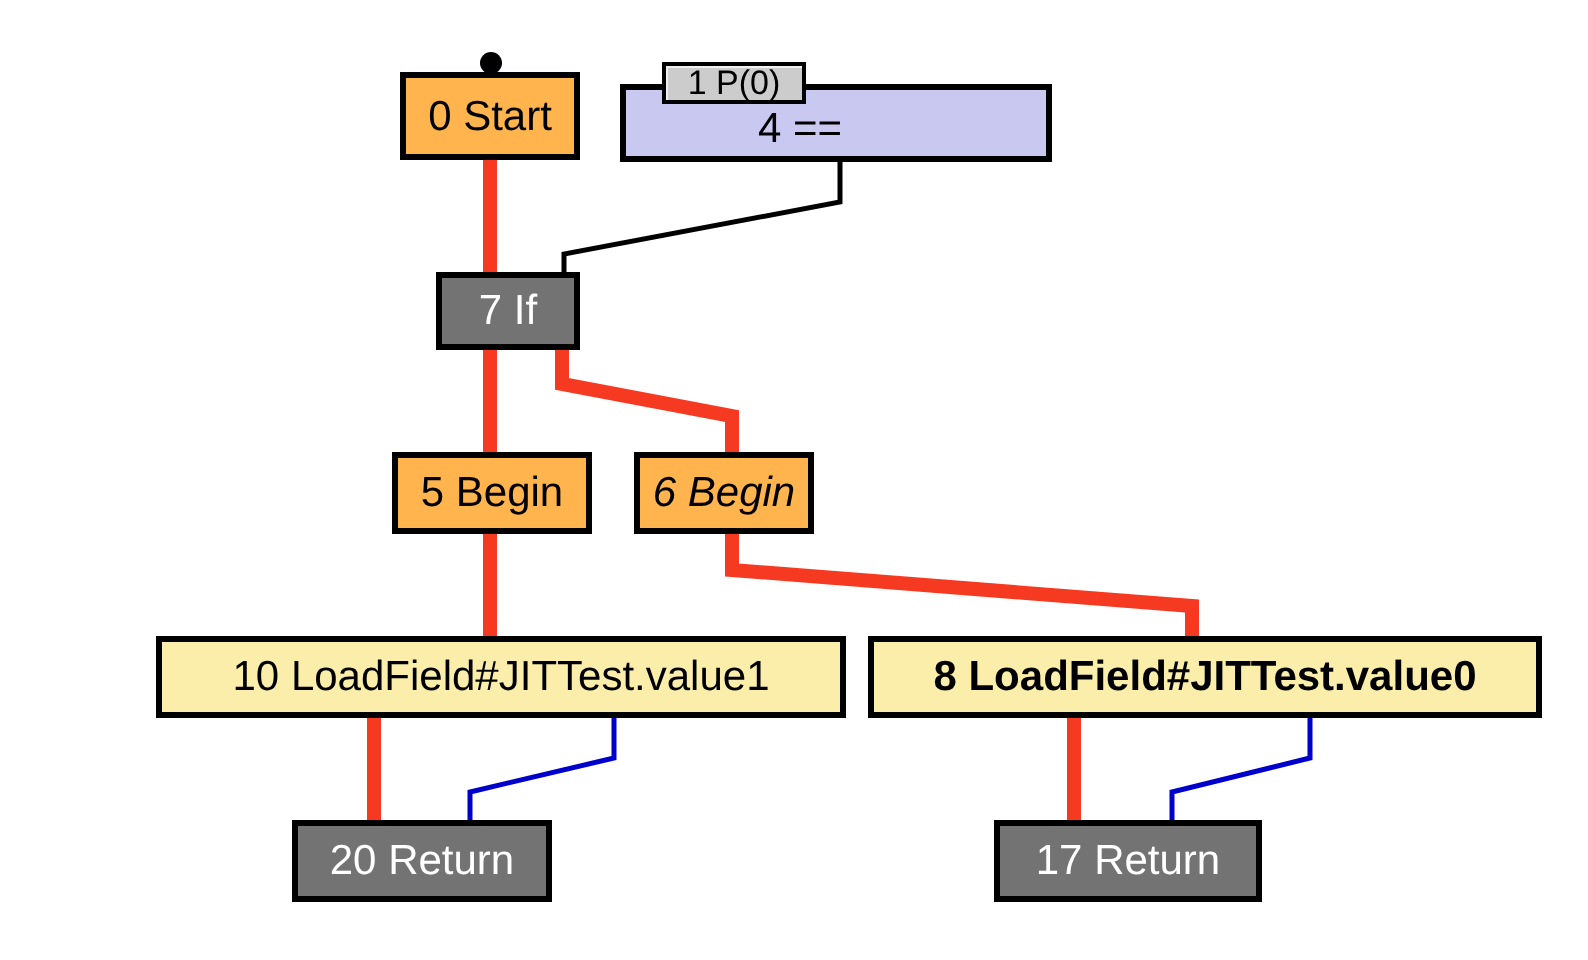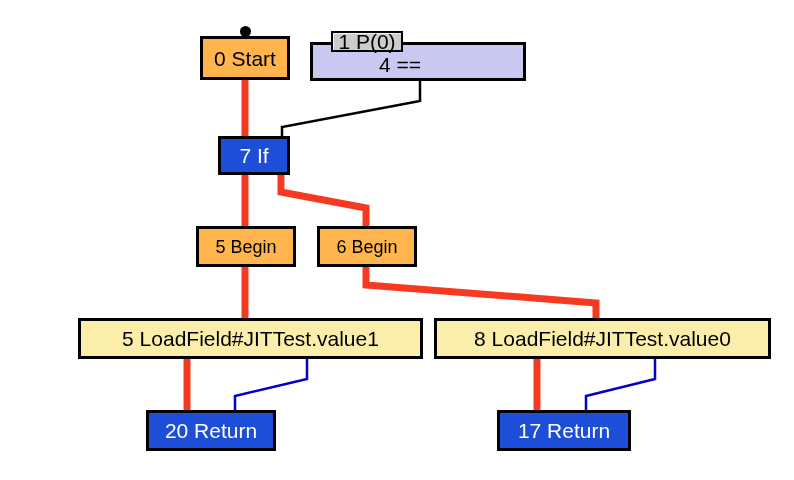--- a/index.html
+++ b/index.html
@@ -41,29 +41,29 @@
   }
 
   
   .n-start {
     background: #ffb44d;
     color: #000000;
     font-weight: normal;
     font-size: 21px;
   }
   .n-control {
-    background: #1d4ed8;
+    background: #737373;
     color: #ffffff;
     font-weight: normal;
     font-size: 21px;
   }
   .n-begin {
     background: #ffb44d;
     color: #000000;
-    font-size: 18px;
+    font-size: 21px;
   }
   .n-data {
     background: #faeeaa;
     color: #000000;
     font-size: 21px;
   }
   .n-phi {
     background: #c8c8f0;
     color: #000000;
     font-size: 21px;
@@ -88,21 +88,21 @@
     padding-left: 66px;
     align-items: flex-end;
     padding-bottom: 3px;
   }
   .chip {
     position: absolute;
     box-sizing: border-box;
     border: 2px solid #000000;
     background: #cccccc;
     color: #000000;
-    font-size: 21px;
+    font-size: 17px;
     display: flex;
     align-items: center;
     justify-content: center;
     white-space: nowrap;
     line-height: 1;
     height: 21px;
     box-shadow: inset 1px 1px 0 #f0f0f0;
   }
 </style>
 </head>
@@ -149,29 +149,29 @@
 
 
   <div class="node n-control" style="left:218px; top:136px; width:72px; height:39px;">
     <span class="node-label">7 If</span>
   </div>
 
   <div class="node n-begin" style="left:196px; top:226px; width:100px; height:41px;">
     <span class="node-label">5 Begin</span>
   </div>
 
-  <div class="node n-begin" style="left:317px; top:226px; width:100px; height:41px;">
+  <div class="node n-begin" style="left:317px; top:226px; width:90px; height:41px;font-style:italic;">
     <span class="node-label">6 Begin</span>
   </div>
 
   <div class="node n-data" style="left:78px; top:318px; width:345px; height:41px;">
-    <span class="node-label">5 LoadField#JITTest.value1</span>
+    <span class="node-label">10 LoadField#JITTest.value1</span>
   </div>
 
-  <div class="node n-data" style="left:434px; top:318px; width:337px; height:41px;">
+  <div class="node n-data" style="left:434px; top:318px; width:337px; height:41px;font-weight:bold;">
     <span class="node-label">8 LoadField#JITTest.value0</span>
   </div>
 
   <div class="node n-control" style="left:146px; top:410px; width:130px; height:41px;">
     <span class="node-label">20 Return</span>
   </div>
 
   <div class="node n-control" style="left:497px; top:410px; width:134px; height:41px;">
     <span class="node-label">17 Return</span>
   </div>

